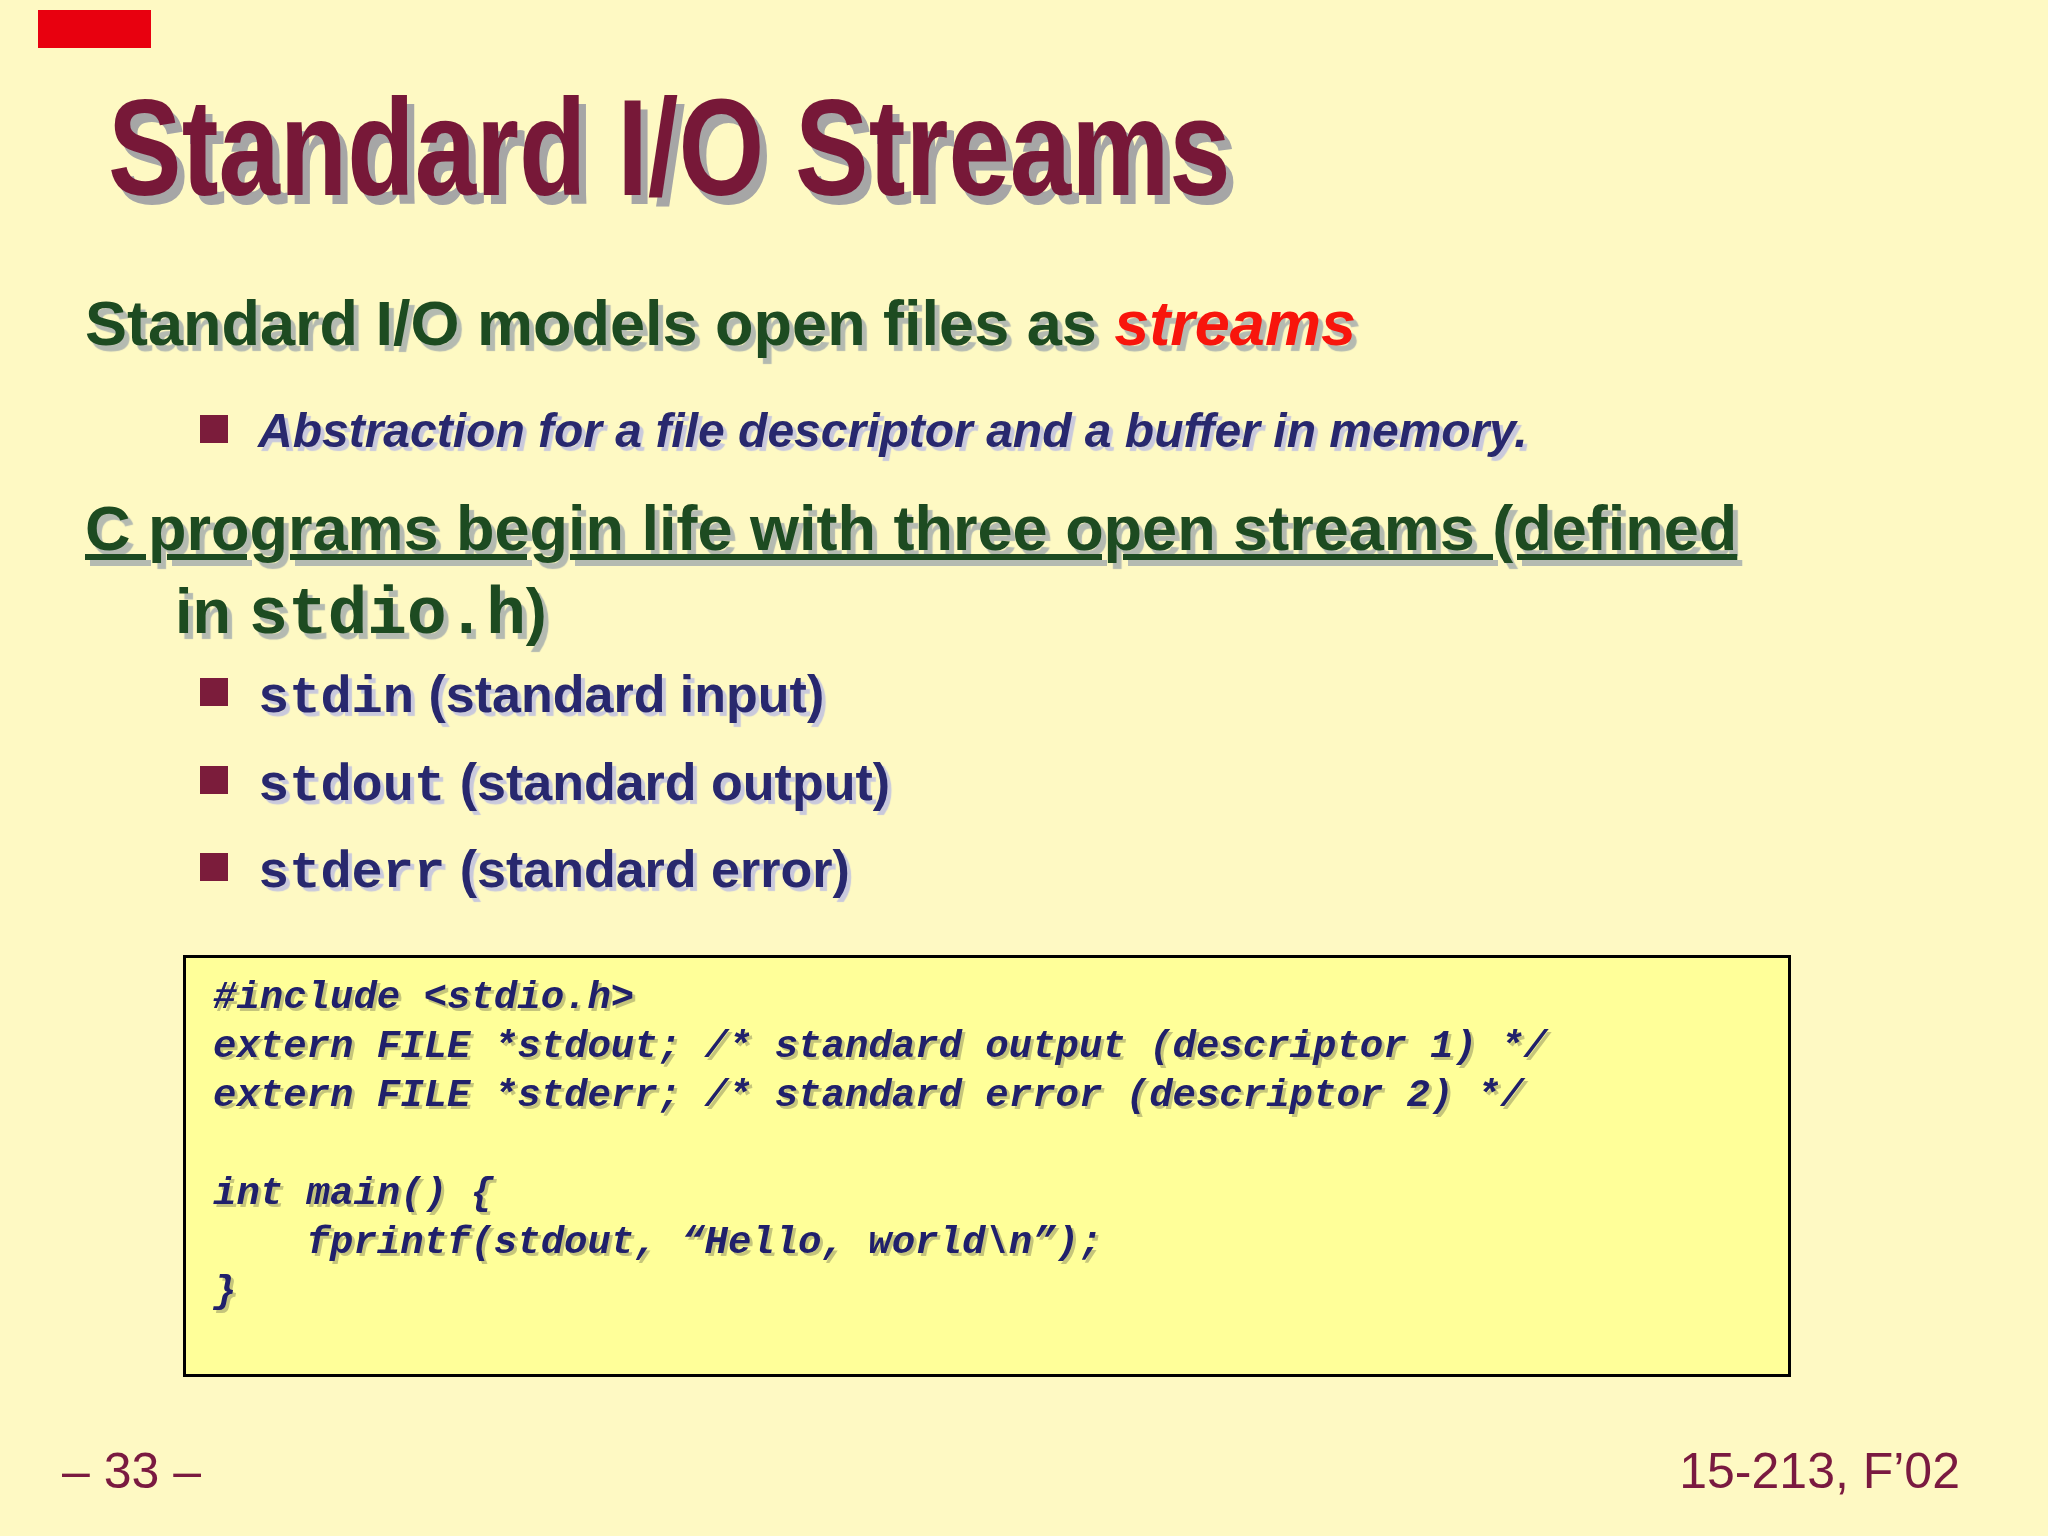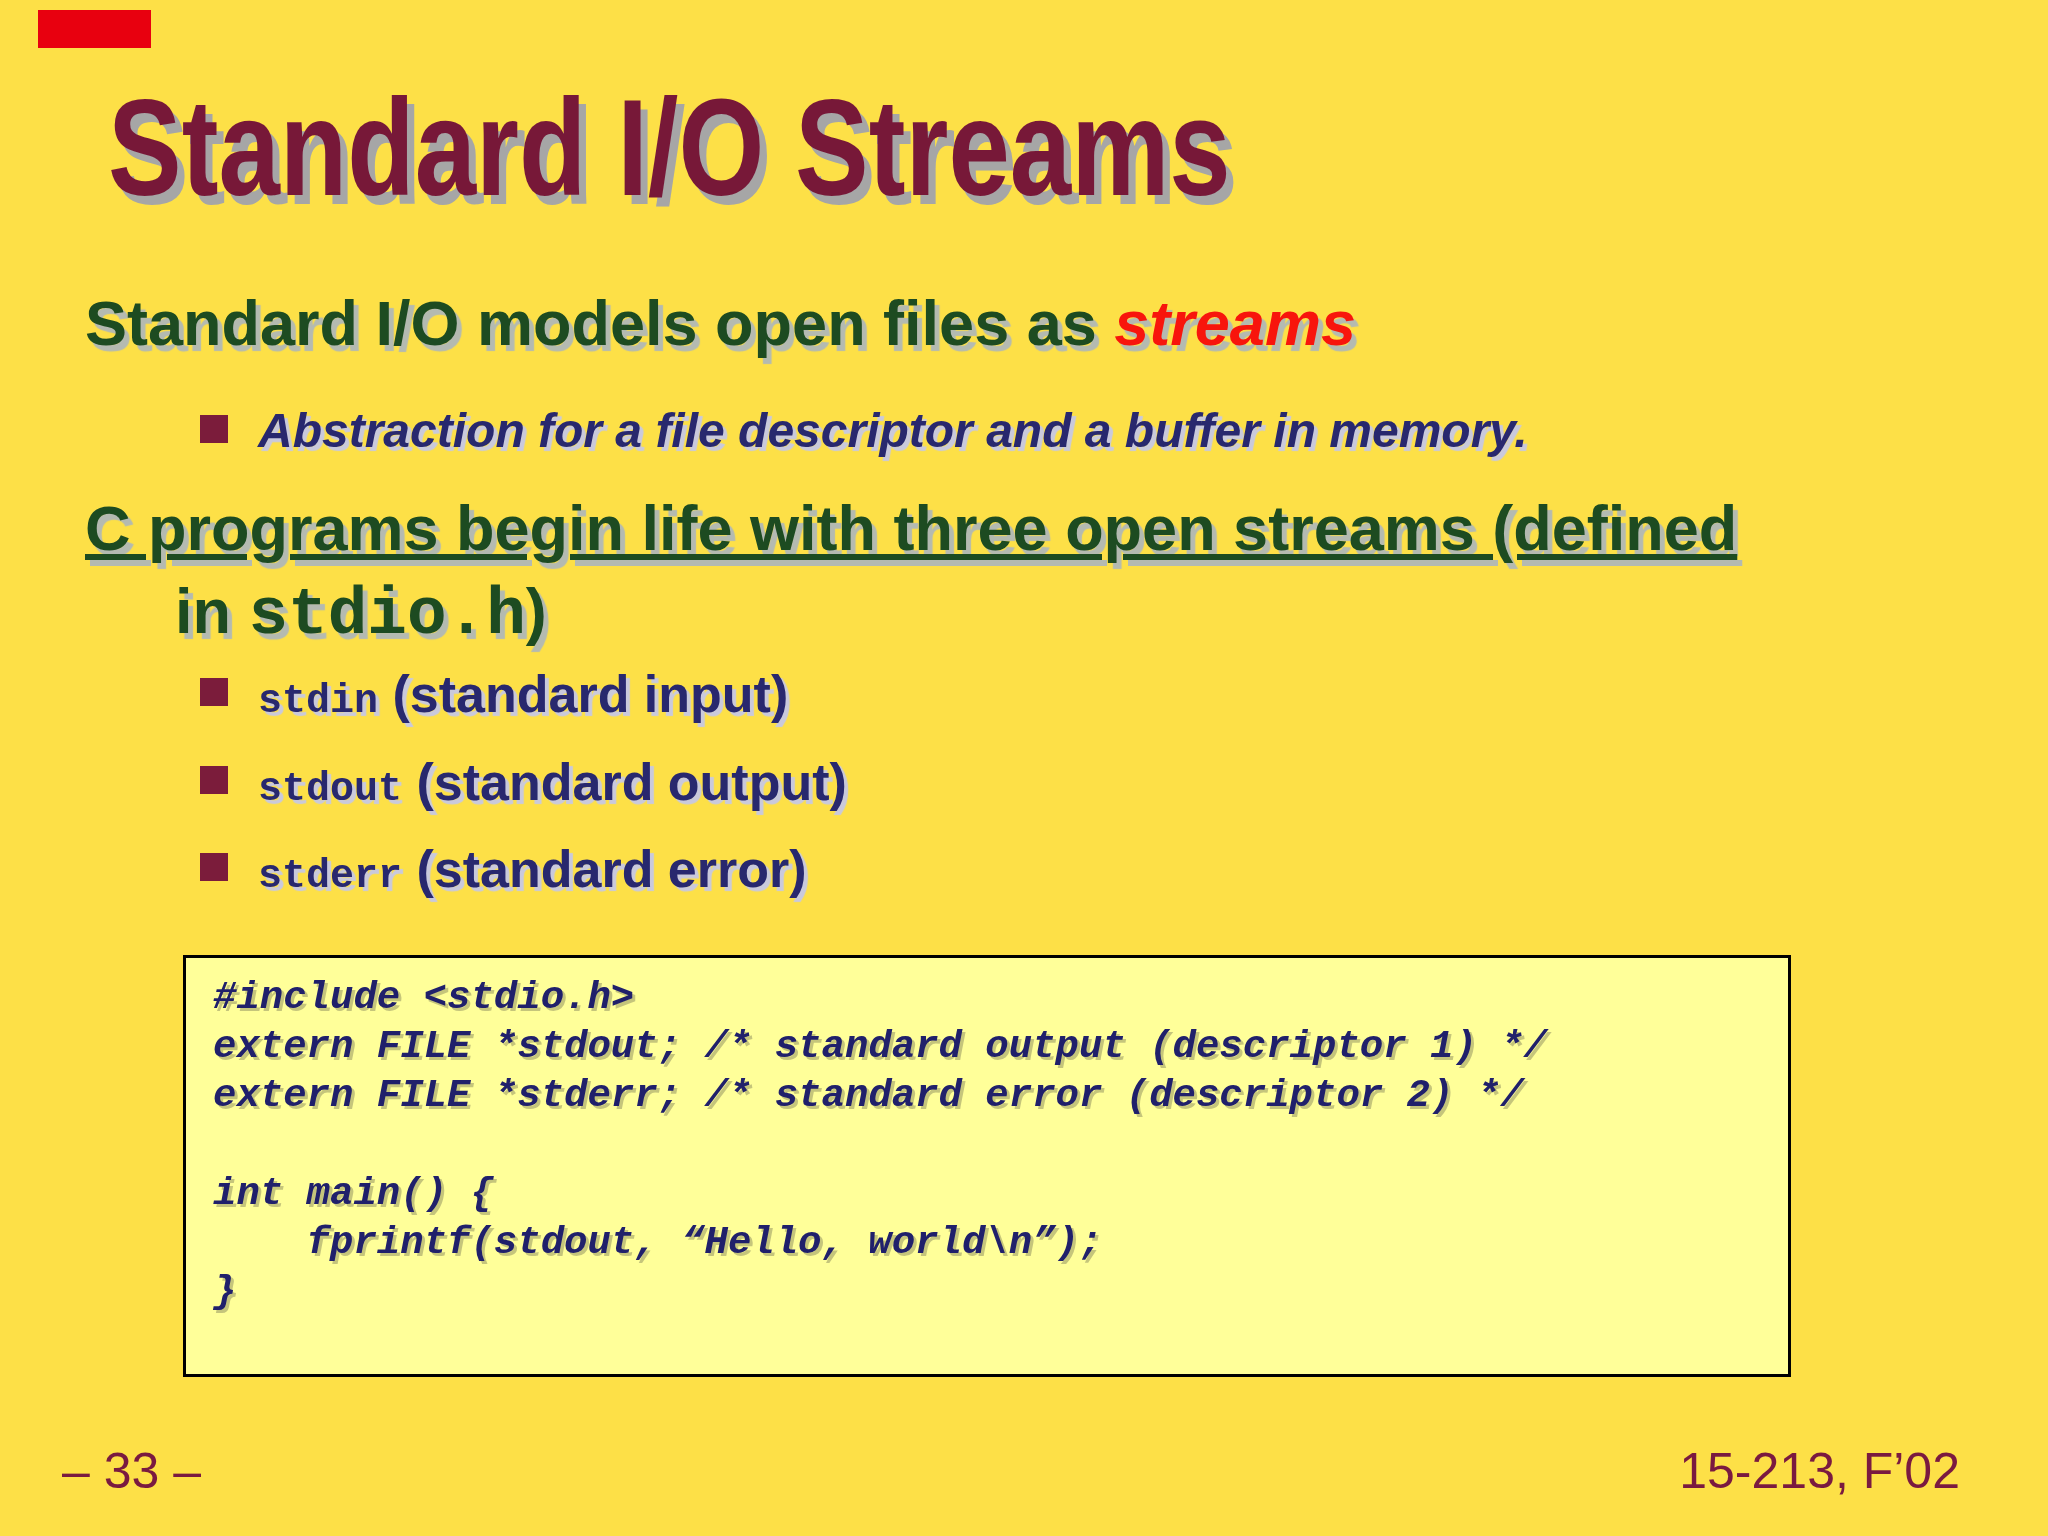--- a/index.html
+++ b/index.html
@@ -13,21 +13,21 @@
     --code-bg: #ffff99;
     --code-border: #000000;
     --footer-maroon: #7a1a40;
   }
   * { margin: 0; padding: 0; box-sizing: border-box; }
   html, body { background: #ffffff; }
   .slide {
     position: relative;
     width: 2048px;
     height: 1536px;
-    background: #fde047;
+    background: #fef9c3;
     overflow: hidden;
     font-family: "Liberation Sans", "DejaVu Sans", sans-serif;
   }
   .abs { position: absolute; white-space: nowrap; }
 
   .corner-marker {
     position: absolute;
     left: 38px; top: 10px;
     width: 113px; height: 38px;
     background: var(--corner);
@@ -78,21 +78,21 @@
     line-height: 1;
   }
   .sub-bullet-text {
     left: 258px; top: 407px;
     font-size: 48px;
     font-style: italic;
   }
   .stream-row-text { left: 258px; font-size: 52px; }
   .mono-navy {
     font-family: "Liberation Mono", "DejaVu Sans Mono", monospace;
-    font-size: 40px;
+    font-size: 52px;
     font-weight: bold;
   }
 
   .code-box {
     position: absolute;
     left: 183px; top: 955px;
     width: 1608px; height: 422px;
     background: var(--code-bg);
     border: 3px solid var(--code-border);
     padding: 16px 0 0 27px;

